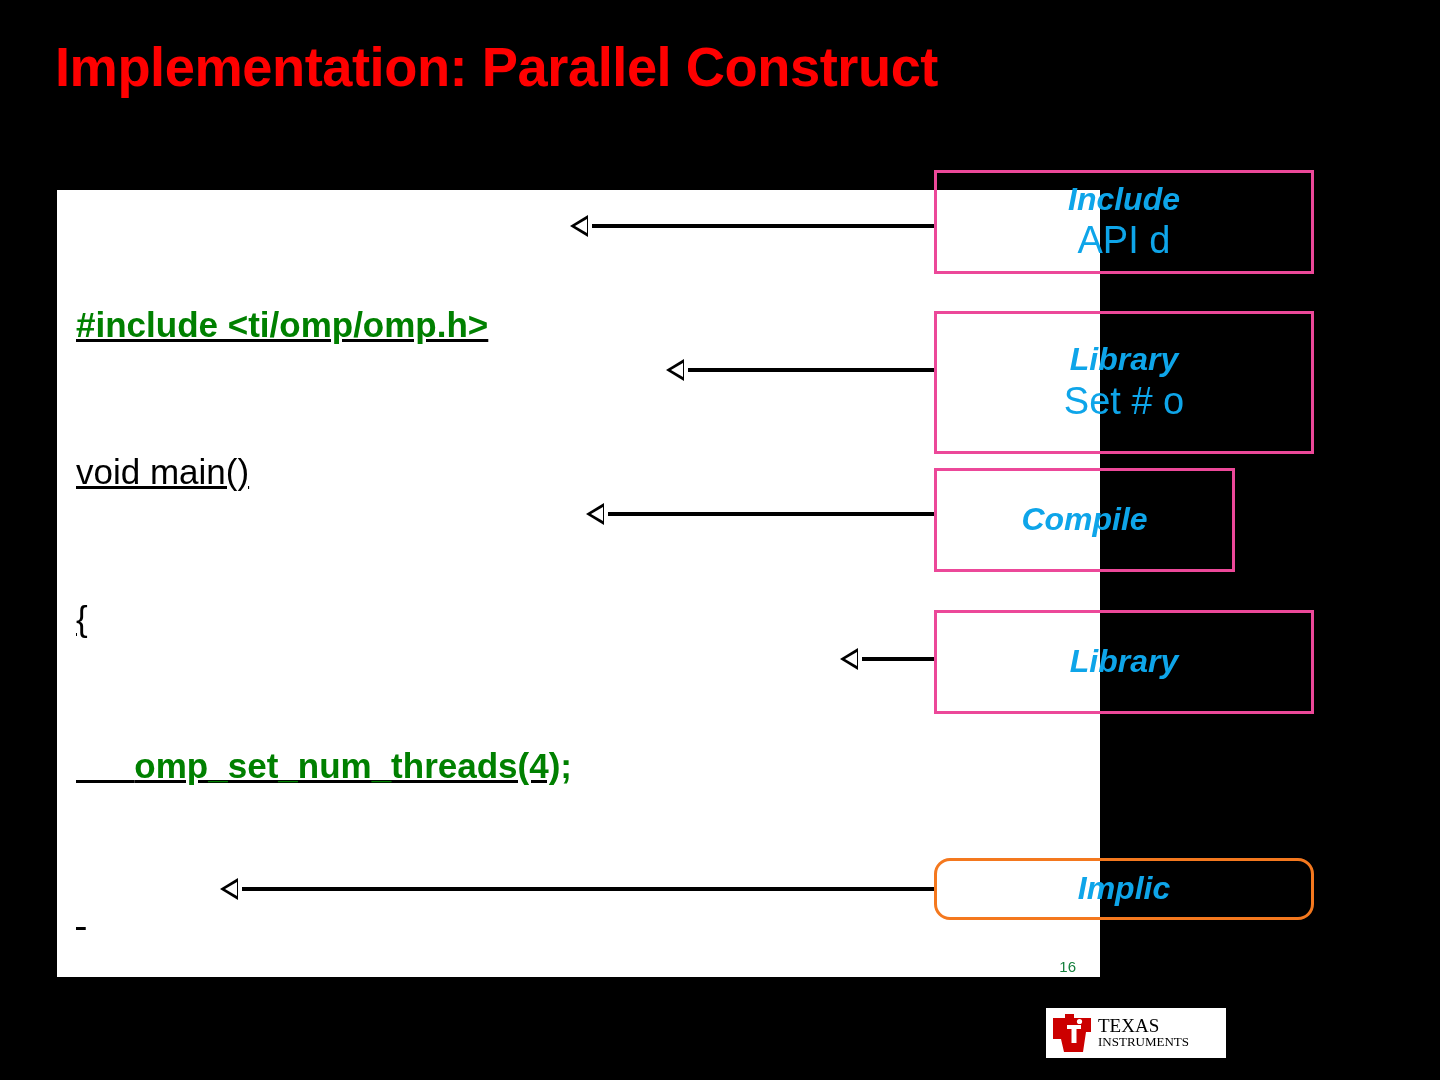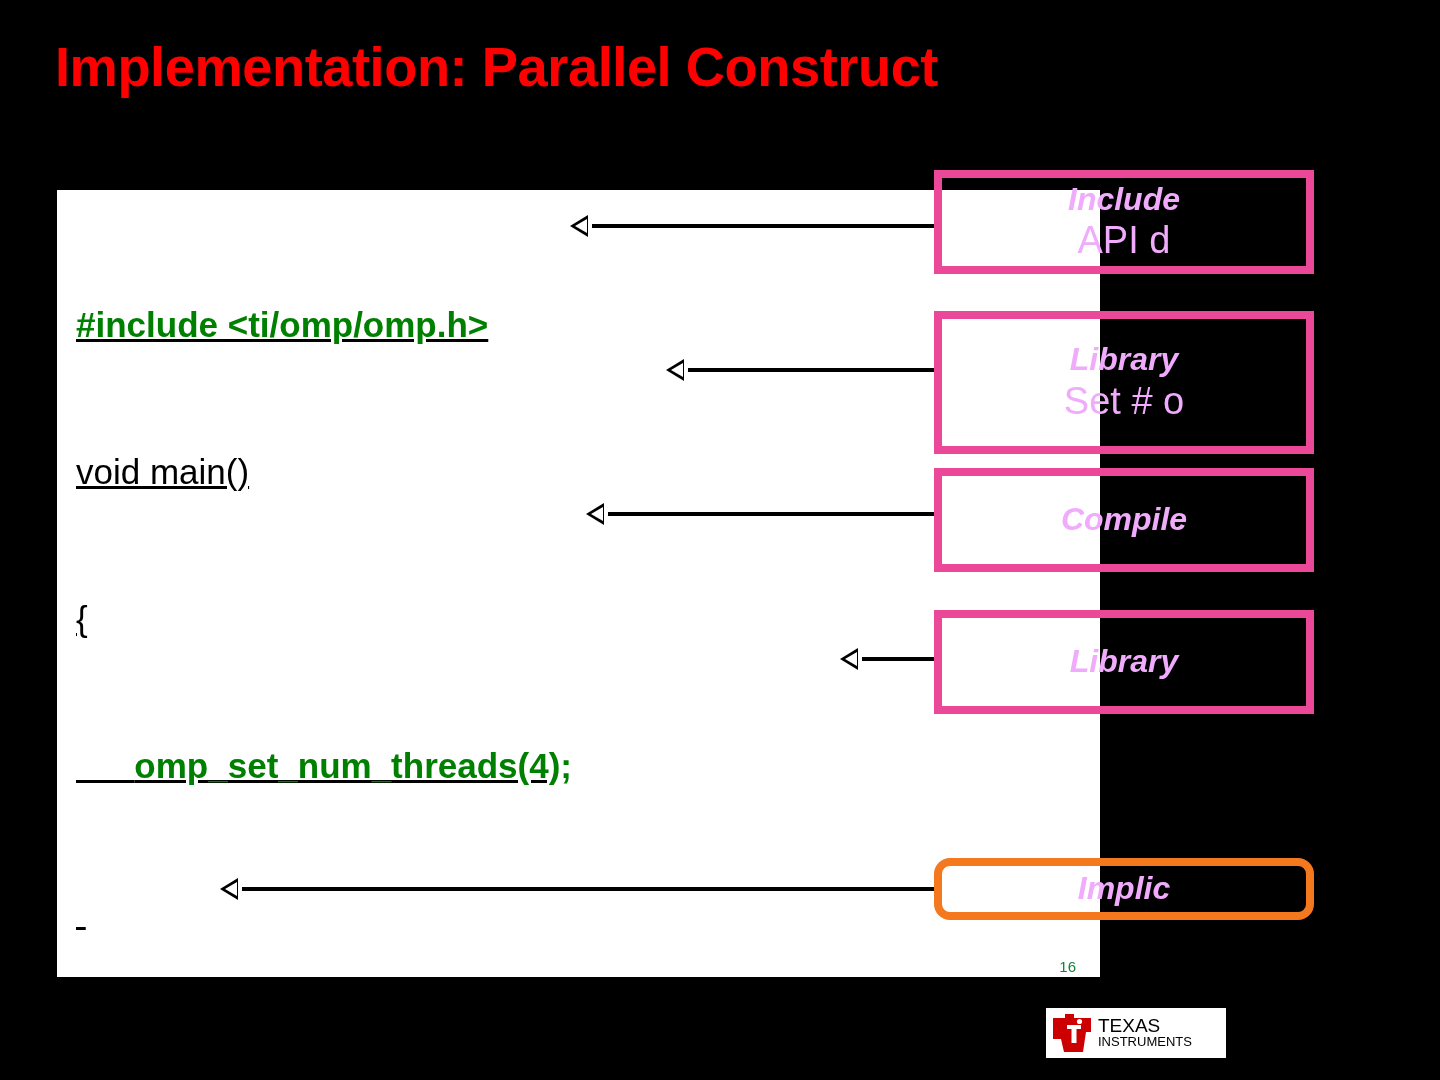--- a/index.html
+++ b/index.html
@@ -85,24 +85,24 @@
     height: 0;
     border-top: 7px solid transparent;
     border-bottom: 7px solid transparent;
     border-right: 12px solid #ffffff;
   }
 
   
   .callout {
     position: absolute;
     box-sizing: border-box;
-    border: 8px solid #ec4899;
+    border: 3px solid #ec4899;
     background: transparent;
     text-align: center;
-    color: #f0abfc;
+    color: #0ea5e9;
     overflow: hidden;
     display: flex;
     flex-direction: column;
     justify-content: center;
   }
   .callout.orange { border-color: #f4781e; }
   .callout .c-title {
     font-size: 32px;
     font-weight: bold;
     font-style: italic;
@@ -129,21 +129,21 @@
     box-sizing: border-box;
   }
   #ti-logo .ti-mark {
     width: 44px;
     height: 42px;
     flex: none;
     position: relative;
   }
   #ti-logo .ti-words {
     margin-left: 4px;
-    font-family: Liberation Sans, sans-serif;
+    font-family: Liberation Serif, serif;
     color: #000000;
     line-height: 0.98;
   }
   #ti-logo .ti-w1 { font-size: 19px; letter-spacing: 0px; }
   #ti-logo .ti-w2 { font-size: 13px; letter-spacing: 0px; }
 </style>
 </head>
 <body>
 
 <div id="slide-title">Implementation: Parallel Construct</div>
@@ -188,21 +188,21 @@
 <div class="callout" style="left:934px; top:170px; width:380px; height:104px;">
   <div class="c-title">Include</div>
   <div class="c-body">API d</div>
 </div>
 
 <div class="callout" style="left:934px; top:311px; width:380px; height:143px;">
   <div class="c-title">Library</div>
   <div class="c-body">Set # o</div>
 </div>
 
-<div class="callout" style="left:934px; top:468px; width:380px; height:104px;">
+<div class="callout" style="left:934px; top:468px; width:301px; height:104px;">
   <div class="c-title">Compile</div>
 </div>
 
 <div class="callout" style="left:934px; top:610px; width:380px; height:104px;">
   <div class="c-title">Library</div>
 </div>
 
 <div class="callout orange" style="left:934px; top:858px; width:380px; height:62px;border-radius:16px;">
   <div class="c-title">Implic</div>
 </div>

